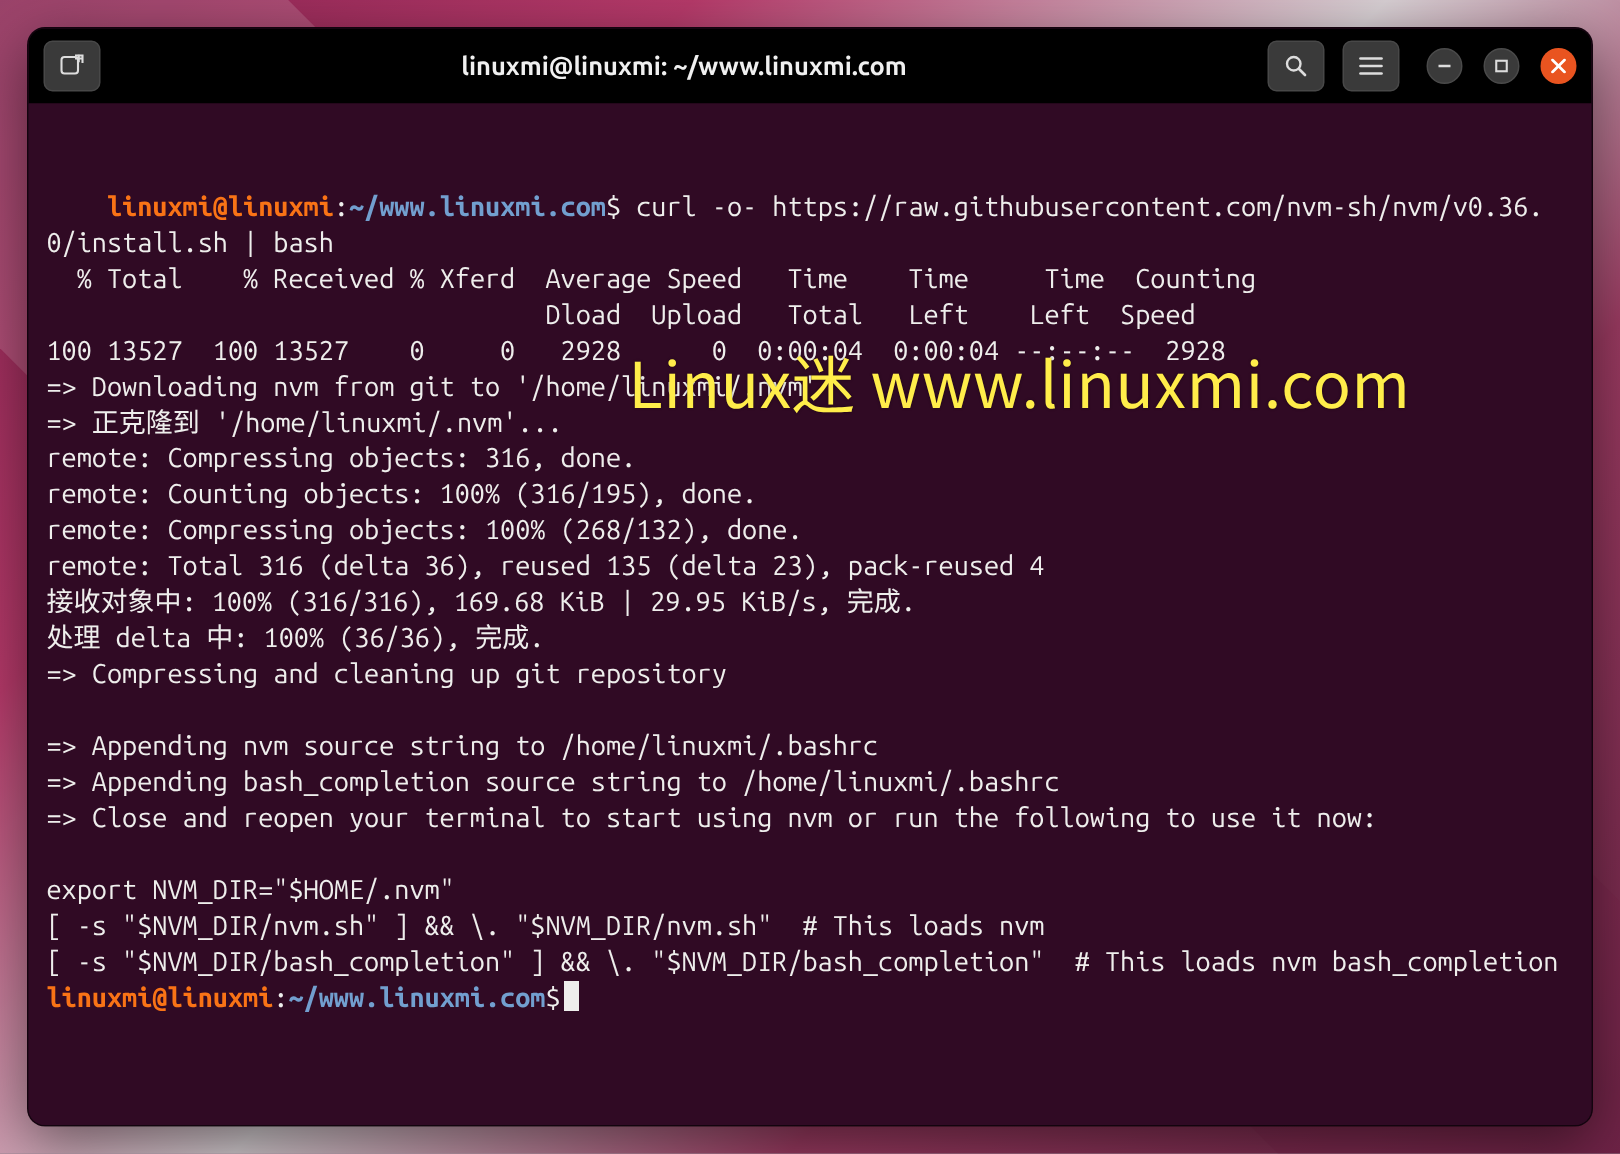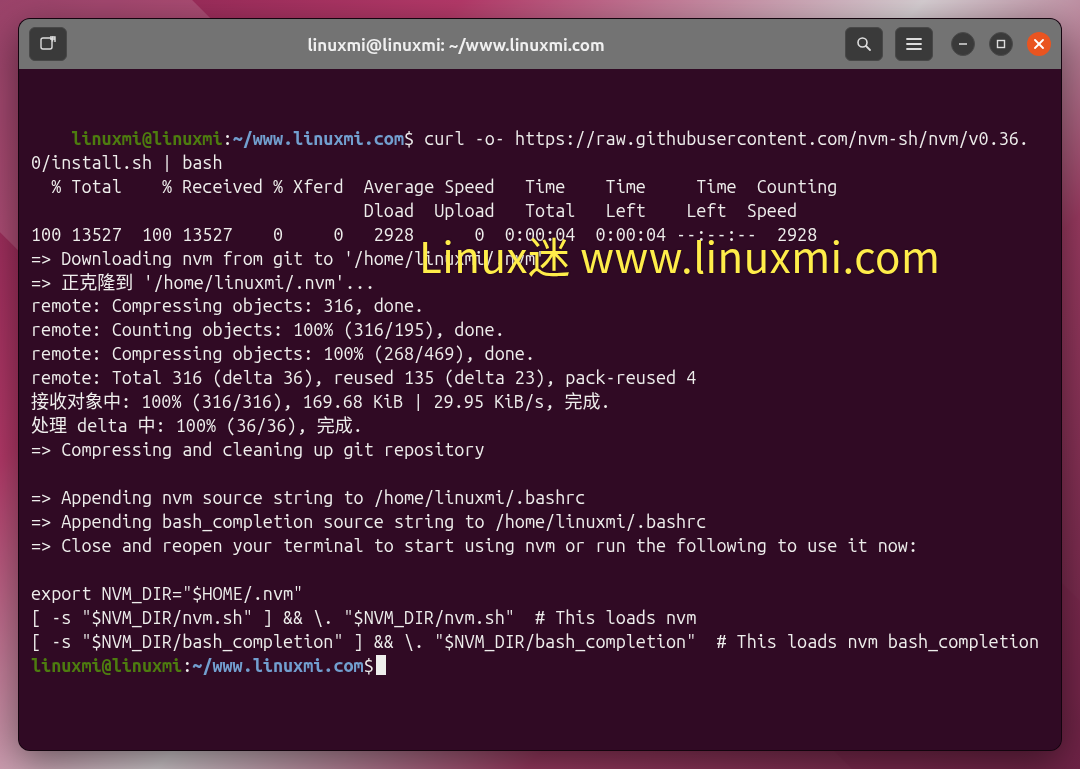--- a/index.html
+++ b/index.html
@@ -28,21 +28,21 @@
       background: #300a24;
       border-radius: 12px;
       overflow: hidden;
       box-shadow: 0 12px 40px rgba(0,0,0,0.5);
       border: 1px solid rgba(0,0,0,0.6);
       display: flex;
       flex-direction: column;
     }
     .titlebar {
       height: 50px;
-      background: #737373;
+      background: #000000;
       display: flex;
       align-items: center;
       padding: 0 10px;
       gap: 12px;
       color: #e6e6e6;
     }
     .tb-btn {
       height: 34px;
       min-width: 38px;
       border-radius: 6px;
@@ -78,21 +78,21 @@
       background: #300a24;
       padding: 10px 12px 12px 12px;
       font-family: "Ubuntu Mono", "DejaVu Sans Mono", "Noto Sans Mono CJK SC", monospace;
       font-size: 18px;
       line-height: 1.33;
       color: #eeeeec;
       white-space: pre-wrap;
       word-break: break-all;
       position: relative;
     }
-    .ps1-user { color: #4d7c0f; font-weight: bold; }
+    .ps1-user { color: #f97316; font-weight: bold; }
     .ps1-path { color: #729fcf; font-weight: bold; }
     .o { color: #eeeeec; }
     .cursor {
       display: inline-block;
       width: 10px;
       height: 20px;
       background: #eeeeec;
       vertical-align: -3px;
       margin-left: 2px;
     }
@@ -164,21 +164,21 @@
   <div class="term">
     <div class="watermark">Linux迷 www.linuxmi.com</div>
     <span class="ps1-user">linuxmi@linuxmi</span><span class="o">:</span><span class="ps1-path">~/www.linuxmi.com</span><span class="o">$</span><span class="o"> curl -o- https://raw.githubusercontent.com/nvm-sh/nvm/v0.36.0/install.sh | bash</span>
 <span class="o">  % Total    % Received % Xferd  Average Speed   Time    Time     Time  Counting</span>
 <span class="o">                                 Dload  Upload   Total   Left    Left  Speed</span>
 <span class="o">100 13527  100 13527    0     0   2928      0  0:00:04  0:00:04 --:--:--  2928</span>
 <span class="o">=&gt; Downloading nvm from git to '/home/linuxmi/.nvm'</span>
 <span class="o">=&gt; 正克隆到 '/home/linuxmi/.nvm'...</span>
 <span class="o">remote: Compressing objects: 316, done.</span>
 <span class="o">remote: Counting objects: 100% (316/195), done.</span>
-<span class="o">remote: Compressing objects: 100% (268/469), done.</span>
+<span class="o">remote: Compressing objects: 100% (268/132), done.</span>
 <span class="o">remote: Total 316 (delta 36), reused 135 (delta 23), pack-reused 4</span>
 <span class="o">接收对象中: 100% (316/316), 169.68 KiB | 29.95 KiB/s, 完成.</span>
 <span class="o">处理 delta 中: 100% (36/36), 完成.</span>
 <span class="o">=&gt; Compressing and cleaning up git repository</span>
 <span class="o"></span>
 <span class="o">=&gt; Appending nvm source string to /home/linuxmi/.bashrc</span>
 <span class="o">=&gt; Appending bash_completion source string to /home/linuxmi/.bashrc</span>
 <span class="o">=&gt; Close and reopen your terminal to start using nvm or run the following to use it now:</span>
 <span class="o"></span>
 <span class="o">export NVM_DIR="$HOME/.nvm"</span>

